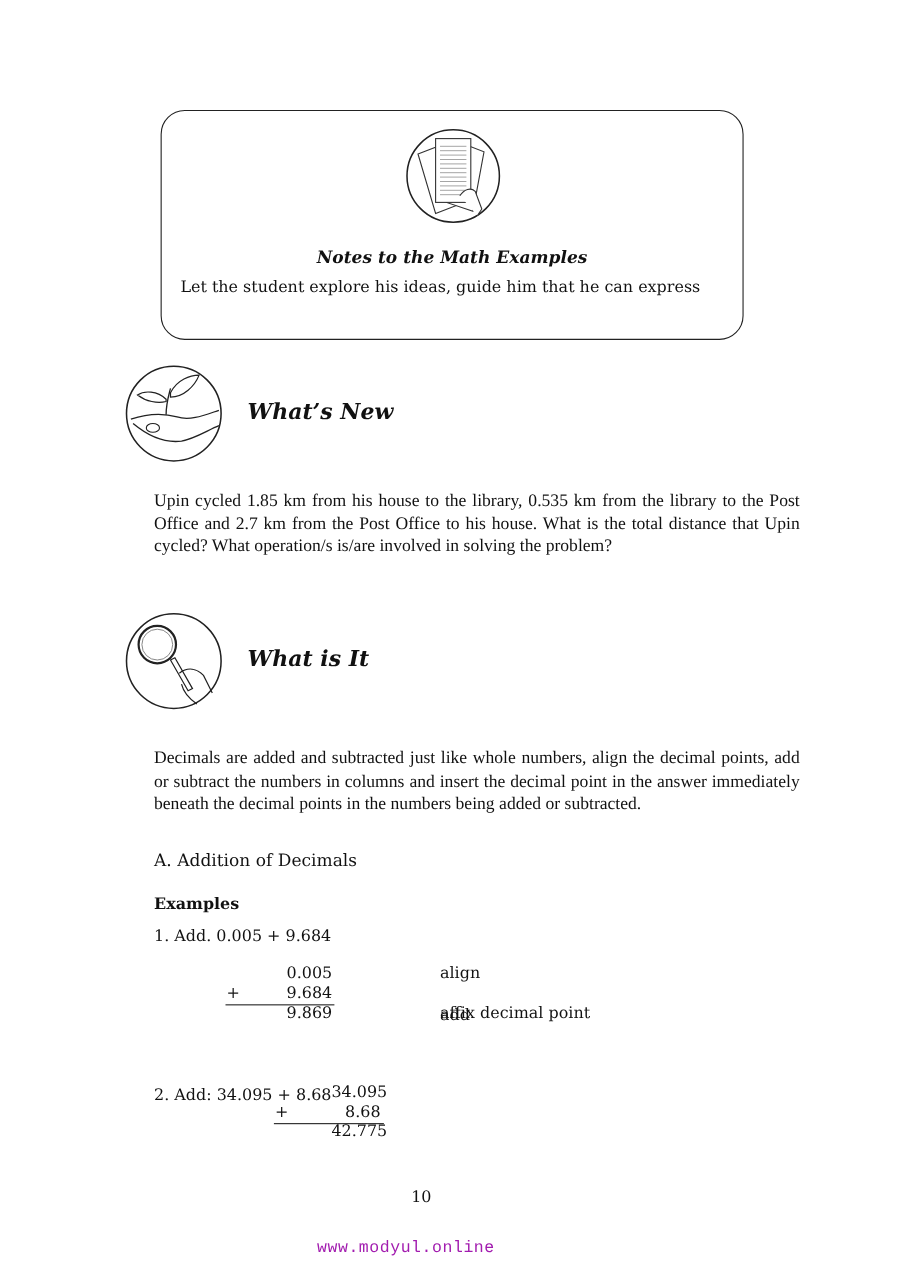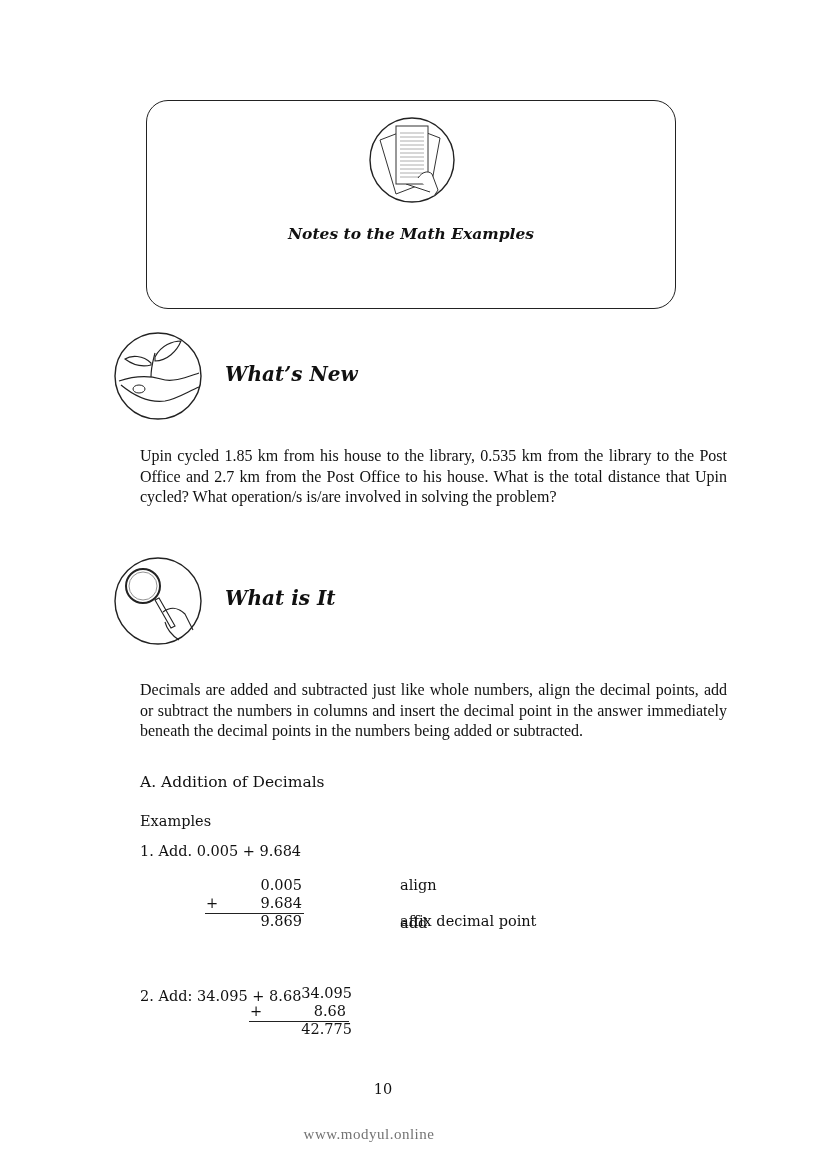--- a/index.html
+++ b/index.html
@@ -9,21 +9,21 @@
   .notes-icon { left:368px; top:116px; width:88px; height:88px; }
   .notes-title { left:146px; width:530px; top:224px; text-align:center; font-size:15.5px; font-weight:bold; font-style:italic; }
   .notes-body { left:164px; top:251px; width:500px; font-size:14.5px; line-height:20px; font-family:"DejaVu Serif", serif; }
   .sec-icon { width:90px; height:90px; }
   .sec-title { font-size:20px; font-weight:bold; font-style:italic; }
   .para { left:140px; width:587px; font-family:"Liberation Serif", serif; font-size:16px; line-height:20.5px; text-align:justify; }
   .small { font-family:"DejaVu Serif", serif; font-size:14.5px; }
   .heading-a { left:140px; top:773px; font-size:15.5px; font-weight:normal; }
   .num { font-size:14.5px; text-align:right; }
   .line { border-top:1.3px solid #222; }
-  .watermark { left:0; width:738px; top:1126px; text-align:center; font-family:Liberation Serif, serif; font-size:15px; color:#737373; letter-spacing:0.5px; }
+  .watermark { left:0; width:738px; top:1126px; text-align:center; font-family:Liberation Mono, monospace; font-size:15px; color:#a21caf; letter-spacing:0.5px; }
 </style>
 </head>
 <body>
 
 <div class="abs notes-box"></div>
 <div class="abs notes-icon">
   <svg width="88" height="88" viewBox="0 0 88 88">
     <circle cx="44" cy="44" r="42" fill="#fff" stroke="#222" stroke-width="1.4"></circle>
     <g fill="#fff" stroke="#333" stroke-width="1">
       <polygon points="12,24 38,14 54,68 28,78"></polygon>
@@ -42,20 +42,21 @@
       <line x1="32" y1="49" x2="56" y2="49"></line>
         <line x1="32" y1="53" x2="56" y2="53"></line>
       <line x1="32" y1="57" x2="56" y2="57"></line>
         <line x1="32" y1="61" x2="56" y2="61"></line>
     </g>
     <path d="M50 62 C54 56 60 54 64 58 L70 74 L66 80" fill="#fff" stroke="#333" stroke-width="1"></path>
   </svg>
 </div>
 <div class="abs notes-title">Notes to the Math Examples</div>
 <div class="abs notes-body">
+  <div>Let the student explore his ideas, guide him that he can express</div>
 </div>
 
 <div class="abs sec-icon" style="left:113px; top:331px;">
   <svg width="90" height="90" viewBox="0 0 90 90">
     <circle cx="45" cy="45" r="43" fill="#fff" stroke="#222" stroke-width="1.4"></circle>
     <path d="M6 50 C18 46 34 44 48 48 C60 52 74 46 86 42" fill="none" stroke="#222" stroke-width="1.2"></path>
     <path d="M8 54 C20 64 36 72 52 70 C64 68 76 60 86 56" fill="none" stroke="#222" stroke-width="1.2"></path>
     <ellipse cx="26" cy="58" rx="6" ry="4" fill="#fff" stroke="#222" stroke-width="1"></ellipse>
     <path d="M38 46 C38 36 40 30 42 22" fill="none" stroke="#222" stroke-width="1.2"></path>
     <path d="M42 26 C48 14 60 10 68 10 C64 20 54 30 42 30 Z" fill="#fff" stroke="#222" stroke-width="1.1"></path>
@@ -72,21 +73,21 @@
     <circle cx="30" cy="30" r="14" fill="none" stroke="#777" stroke-width="0.8"></circle>
     <path d="M42 44 L58 72 L62 70 L46 42 Z" fill="#fff" stroke="#222" stroke-width="1.1"></path>
     <path d="M50 56 C58 50 66 52 72 58 L80 74" fill="none" stroke="#222" stroke-width="1.1"></path>
     <path d="M52 66 C54 74 60 80 66 84" fill="none" stroke="#222" stroke-width="1.1"></path>
   </svg>
 </div>
 <div class="abs sec-title" style="left:225px; top:586px;">What is It</div>
 <div class="abs para" style="top:680px;">Decimals are added and subtracted just like whole numbers, align the decimal points, add or subtract the numbers in columns and insert the decimal point in the answer immediately beneath the decimal points in the numbers being added or subtracted.</div>
 
 <div class="abs heading-a">A. Addition of Decimals</div>
-<div class="abs small" style="left:140px; top:813px;">Examples</div>
+<div class="abs small" style="left:140px; top:813px;font-weight:bold;">Examples</div>
 <div class="abs small" style="left:140px; top:843px;">1. Add. 0.005 + 9.684</div>
 
 <div class="abs num" style="left:220px; width:82px; top:877px;">0.005</div>
 <div class="abs small" style="left:206px; top:895px;">+</div>
 <div class="abs num" style="left:220px; width:82px; top:895px;">9.684</div>
 <div class="abs line" style="left:205px; width:99px; top:913px;"></div>
 <div class="abs num" style="left:220px; width:82px; top:913px;">9.869</div>
 <div class="abs small" style="left:400px; top:877px;">align</div>
 <div class="abs small" style="left:400px; top:915px;">add</div>
 <div class="abs small" style="left:400px; top:913px;">affix decimal point</div>

